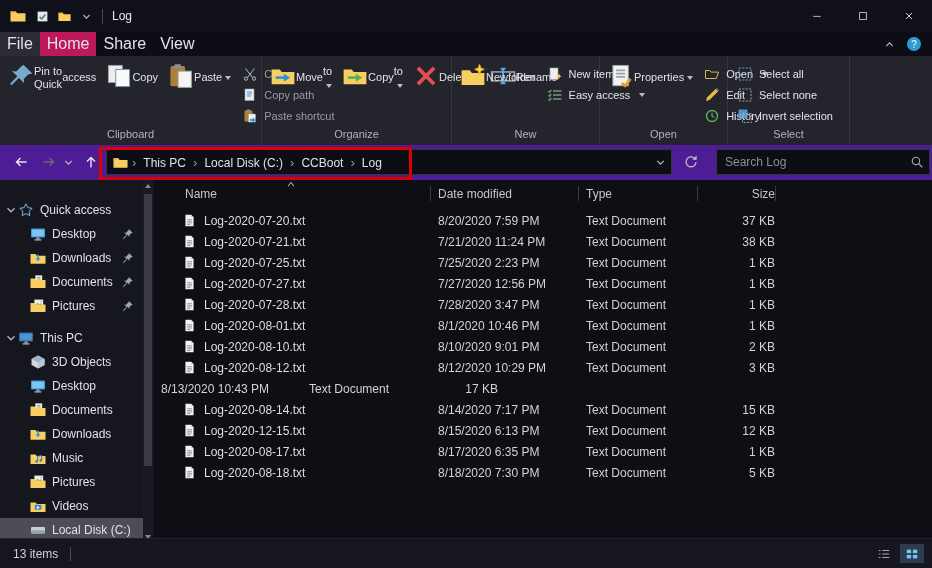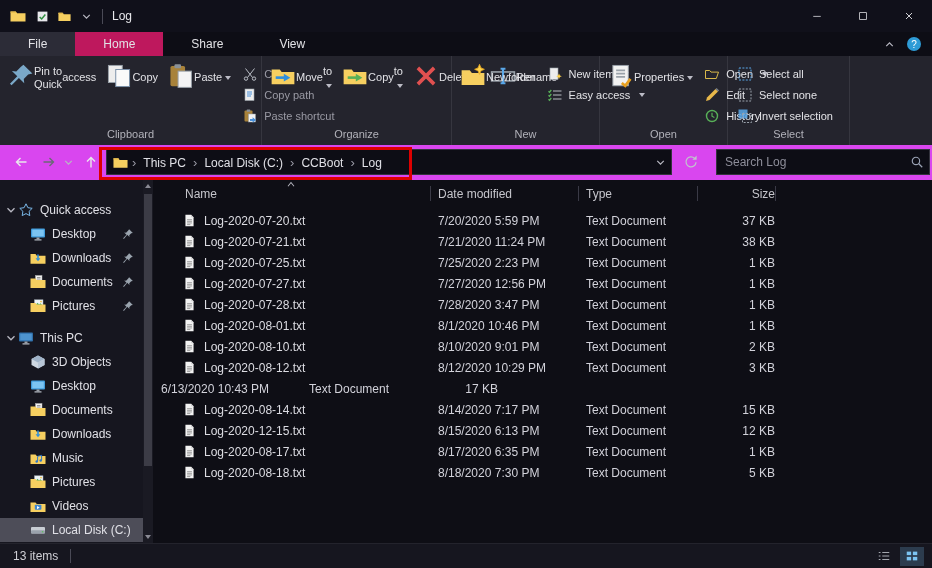--- a/index.html
+++ b/index.html
@@ -15,40 +15,40 @@
   .titlebar { position:absolute; top:0; left:0; right:0; height:32px; background:#10101a; display:flex; align-items:center; padding-left:10px; }
   .titlebar .qat { display:flex; align-items:center; gap:9px; margin-left:10px; }
   .tb-divider { width:1px; height:15px; background:#4a4a56; margin:0 9px; }
   .tb-title { color:#e8e8ec; font-size:12px; }
   .win-controls { position:absolute; right:0; top:0; height:32px; display:flex; }
   .win-btn { width:46px; height:32px; display:flex; align-items:center; justify-content:center; }
   .win-btn .ic { width:12px; height:12px; }
 
   
   .tabrow { position:absolute; top:32px; left:0; right:0; height:24px; background:#0d0d15; display:flex; align-items:stretch; }
-  .tab { padding:0 28px; line-height:24px; font-size:12px; color:#e2e2e6; }
+  .tab { padding:0 7px; line-height:24px; font-size:16px; color:#e2e2e6; }
   .tab-file { background:#2c2c37; }
   .tab.active { background:#be185d; }
   .tab-right { margin-left:auto; display:flex; align-items:center; gap:10px; padding-right:10px; }
 
   
   .ribbon { position:absolute; top:56px; left:0; right:0; height:89px; background:#24242d; display:flex; }
   .rgroup { display:flex; flex-direction:column; border-right:1px solid #36363f; }
   .rgroup-content { flex:1; display:flex; align-items:flex-start; padding:3px 3px 0 3px; }
   .rgroup-label { height:18px; text-align:center; font-size:11px; color:#b2b2ba; line-height:15px; }
   .rbtn-lg { display:flex; flex-direction:row; align-items:center; padding:4px 5px 0 5px; font-size:11px; line-height:13px; text-align:center; color:#e2e2e6; }
   .rbtn-lg .ic-lg { margin-bottom:3px; }
   .rstack { display:flex; flex-direction:column; padding-top:4px; }
   .rbtn-sm { display:flex; align-items:center; gap:6px; font-size:11px; height:21px; padding:0 6px; color:#e2e2e6; white-space:nowrap;text-align:right; }
   .rbtn-sm.dim { color:#9a9aa4; }
   .caret { width:0; height:0; border-left:3.5px solid transparent; border-right:3.5px solid transparent; border-top:4px solid #bcbcc6; display:inline-block; margin-left:3px; }
   .caret-line { height:8px; display:flex; align-items:center; justify-content:center; }
 
   
-  .navrow { position:absolute; top:145px; left:0; right:0; height:35px; background:#d946ef; }
+  .navrow { position:absolute; top:145px; left:0; right:0; height:35px; background:#4c1d95; }
   .navbtn { position:absolute; top:4px; width:26px; height:26px; display:flex; align-items:center; justify-content:center; }
   .addrbar { position:absolute; left:106px; top:4px; width:566px; height:26px; background:#0d0d15; border:1px solid #33333d; display:flex; align-items:center; padding:0 4px 0 6px; }
   .crumb { padding:0 3px; color:#e0e0e6; white-space:nowrap; }
   .crumb-sep { color:#9a9aa6; padding:0 4px; font-size:13px; }
   .addr-caret { margin-left:auto; }
   .searchbox { position:absolute; left:716px; top:4px; width:214px; height:26px; }
   .searchbox input { width:100%; height:100%; background:#0d0d15; border:1px solid #33333d; color:#e0e0e6; font-family:"Liberation Sans", sans-serif; font-size:12px; padding:0 26px 0 8px; outline:none; }
   .searchbox input::placeholder { color:#8e8e9a; }
   .searchbox .ic { position:absolute; right:6px; top:6px; width:14px; height:14px; }
 
@@ -78,21 +78,21 @@
   .sort-ind { position:absolute; top:0; left:132px; width:12px; height:8px; }
   .flist { position:absolute; top:30px; left:0; right:0; bottom:0; overflow:hidden; }
   .frow { height:21px; display:flex; align-items:center; font-size:12px; color:#dcdce2; }
   .c-name { width:277px; display:flex; align-items:center; gap:8px; padding-left:30px; }
   .fic { width:13px; height:15px; }
   .c-date { width:148px; padding-left:8px; color:#d2d2da; }
   .c-type { width:119px; padding-left:8px; color:#d2d2da; }
   .c-size { width:78px; text-align:right; color:#d2d2da; }
 
   
-  .statusbar { position:absolute; bottom:0; left:0; right:0; height:25px; background:#16161f; border-top:1px solid #23232c; display:flex; align-items:center; padding:0 8px 0 13px; font-size:12px; color:#d0d0d6;margin-top:37px; }
+  .statusbar { position:absolute; bottom:0; left:0; right:0; height:30px; background:#16161f; border-top:1px solid #23232c; display:flex; align-items:center; padding:0 8px 0 13px; font-size:12px; color:#d0d0d6;margin-top:37px; }
   .st-sep { width:1px; height:14px; background:#4a4a56; margin-left:12px; }
   .st-views { margin-left:auto; display:flex; gap:4px; }
   .st-view { width:24px; height:19px; display:flex; align-items:center; justify-content:center; }
   .st-view.active { background:#2c3c4e; }
   .st-view .ic { width:14px; height:14px; }
 
   
   .annotation { position:absolute; left:99px; top:147px; width:313px; height:33px; border:3px solid #dd0000; z-index:50; pointer-events:none; }
 </style>
 </head>
@@ -712,21 +712,21 @@
                 <svg viewBox="0 0 16 16">
                   <path fill="#f2f2f2" d="M3 1h7l3 3v11H3z"></path>
                   <path fill="#cfcfcf" d="M10 1l3 3h-3z"></path>
                   <g stroke="#8a8a8a" fill="none">
                     <path d="M5 7h6M5 9h6M5 11h6M5 13h4"></path>
                   </g>
                 </svg>
               </span>
               <span>Log-2020-07-20.txt</span>
             </span>
-            <span class="c-date">7/20/2020 5:59 PM</span>
+            <span class="c-date">8/20/2020 7:59 PM</span>
             <span class="c-type">Text Document</span>
             <span class="c-size">37 KB</span>
           </div>
           <div class="frow">
             <span class="c-name">
               <span class="ic fic">
                 <svg viewBox="0 0 16 16">
                   <path fill="#f2f2f2" d="M3 1h7l3 3v11H3z"></path>
                   <path fill="#cfcfcf" d="M10 1l3 3h-3z"></path>
                   <g stroke="#8a8a8a" fill="none">
@@ -836,21 +836,21 @@
                   </g>
                 </svg>
               </span>
               <span>Log-2020-08-12.txt</span>
             </span>
             <span class="c-date">8/12/2020 10:29 PM</span>
             <span class="c-type">Text Document</span>
             <span class="c-size">3 KB</span>
           </div>
           <div class="frow">
-            <span class="c-date">6/13/2020 10:43 PM</span>
+            <span class="c-date">8/13/2020 10:43 PM</span>
             <span class="c-type">Text Document</span>
             <span class="c-size">17 KB</span>
           </div>
           <div class="frow">
             <span class="c-name">
               <span class="ic fic">
                 <svg viewBox="0 0 16 16">
                   <path fill="#f2f2f2" d="M3 1h7l3 3v11H3z"></path>
                   <path fill="#cfcfcf" d="M10 1l3 3h-3z"></path>
                   <g stroke="#8a8a8a" fill="none">

